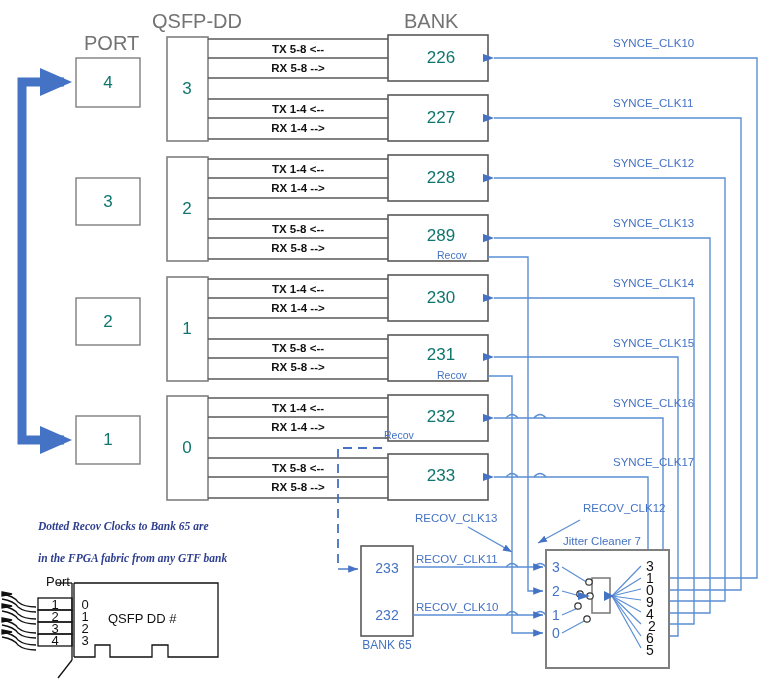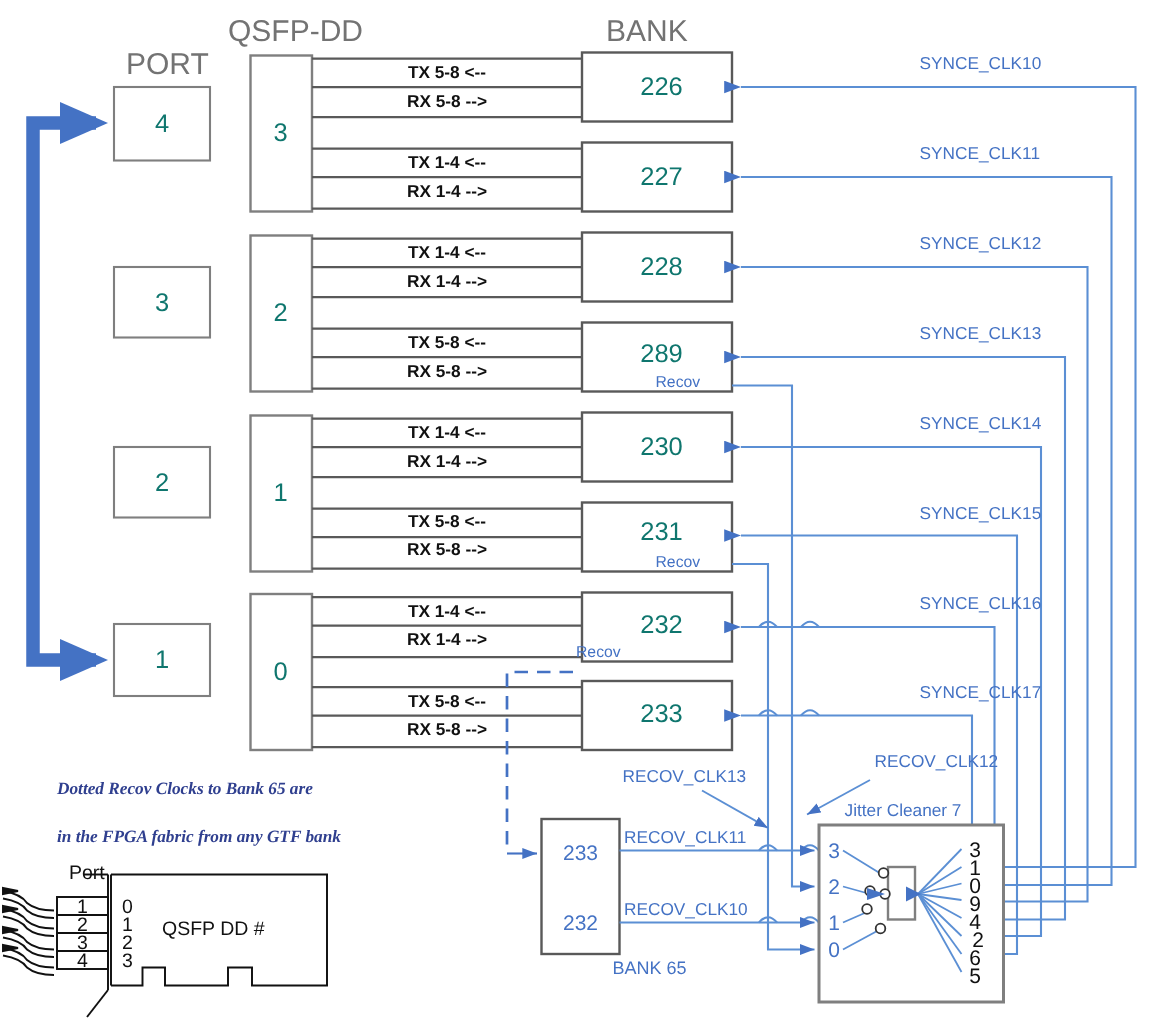--- a/index.html
+++ b/index.html
@@ -10,21 +10,21 @@
   .lbl{position:absolute;white-space:nowrap;}
   .hdr{color:#737373;font-size:20px;font-weight:400;}
   .boxnum{color:#0f766e;font-size:17px;}
   .lanetxt{color:#111;font-size:11.5px;font-weight:bold;}
   .clk{color:#4472C4;font-size:11.5px;}
   .recov{color:#4472C4;font-size:10.5px;}
   .jc-title{color:#4472C4;font-size:11.5px;}
   .jc-pin{color:#4472C4;font-size:14px;}
   .jc-out{color:#111;font-size:14px;}
   .bank65num{color:#4472C4;font-size:14px;}
-  .bank65lbl{color:#4472C4;font-size:12px;margin-left:46px;}
+  .bank65lbl{color:#4472C4;font-size:12px;}
   .note{color:#2f3f8f;font-size:11.5px;font-style:italic;font-weight:bold;
         line-height:16px;font-family:"Liberation Serif","DejaVu Serif",serif;}
   .conn-num{color:#111;font-size:13px;}
   .conn-lbl{color:#111;font-size:13px;}
   .ctr{transform:translate(-50%,-50%);}
 </style>
 </head>
 <body>
 
 <div id="stage">

